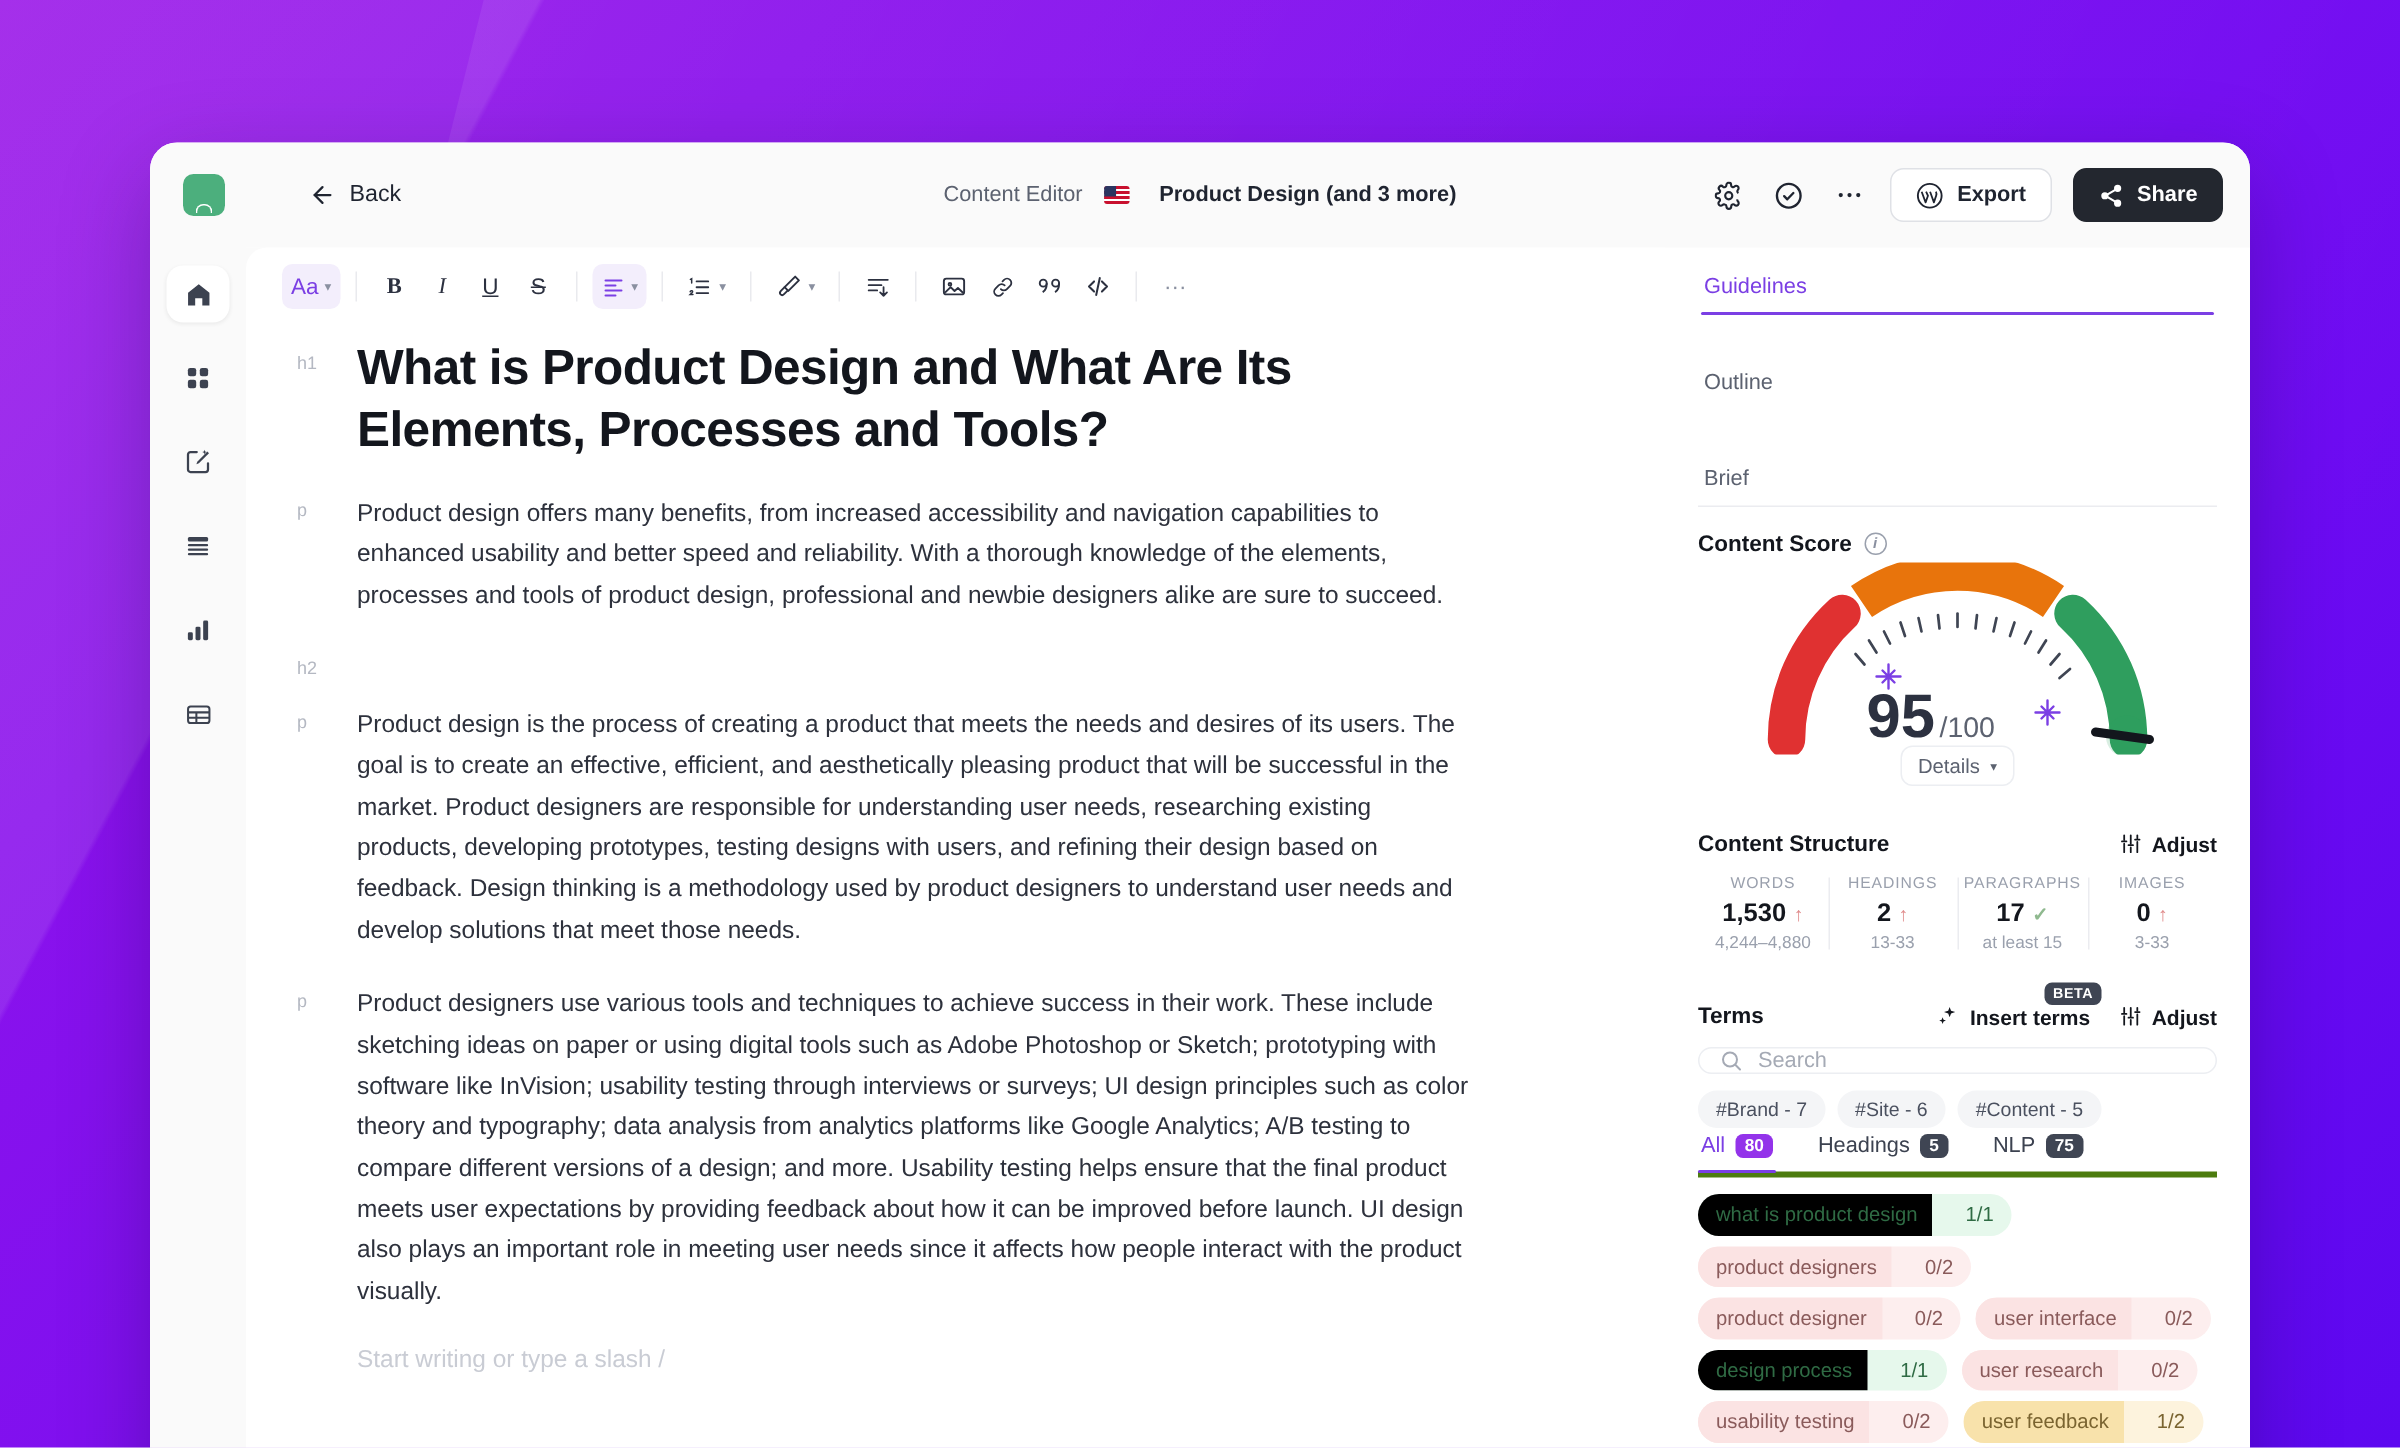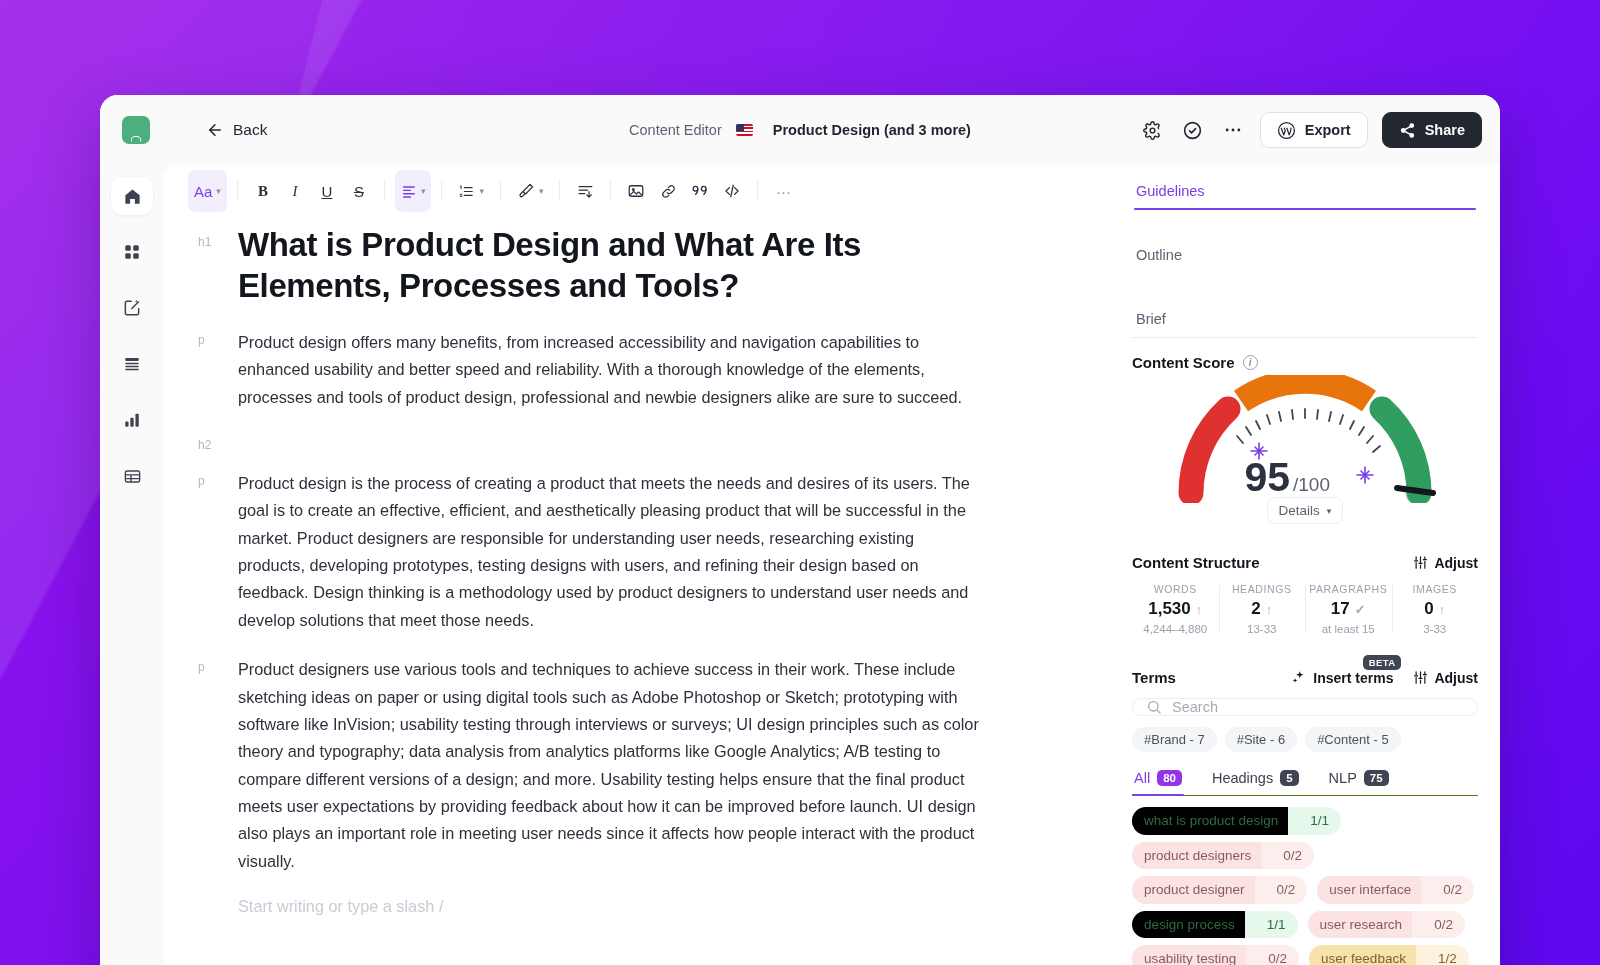--- a/index.html
+++ b/index.html
@@ -121,21 +121,21 @@
     display: flex; flex-direction: column; min-width: 0;
     position: relative;
   }
   .toolbar {
     height: 52px; flex: 0 0 52px;
     display: flex; align-items: center; gap: 2px;
     padding: 0 24px;
     color: #2c3140;
   }
   .tb {
-    height: 42px; min-width: 30px; padding: 0 6px;
+    height: 30px; min-width: 30px; padding: 0 6px;
     display: inline-flex; align-items: center; justify-content: center; gap: 4px;
     border-radius: 7px; cursor: pointer; font-size: 15px;
   }
   .tb.accent { background: #f3eefc; color: #7b3fe4; }
   .tb .caret { font-size: 9px; color: #8a90a0; }
   .tb-sep { width: 1px; height: 20px; background: #e9eaee; margin: 0 8px; }
 
   .doc {
     flex: 1 1 auto; overflow: hidden;
     padding: 8px 40px 0 34px;
@@ -246,22 +246,22 @@
     border: 1px solid #eceef2; border-radius: 9px;
     display: flex; align-items: center; gap: 10px;
     padding: 0 13px; color: #a5aab5; font-size: 14.5px;
   }
   .chips { display: flex; gap: 8px; margin-top: 11px; flex-wrap: wrap; }
   .chip {
     background: #f4f5f7; color: #4a505f; font-size: 13px;
     border-radius: 20px; padding: 5px 12px; cursor: pointer;
   }
   .subtabs {
-    display: flex; gap: 26px; margin-top: 14px;
-    border-bottom: 1px solid #4d7c0f;
+    display: flex; gap: 26px; 
+    border-bottom: 4px solid #4d7c0f;
   }
   .subtab {
     display: flex; align-items: center; gap: 7px;
     font-size: 14.5px; color: #3c4250; padding: 4px 2px 9px;
     cursor: pointer; position: relative; font-weight: 500;
   }
   .subtab.active { color: #7b3fe4; }
   .subtab.active::after {
     content: ""; position: absolute; left: 0; right: 0; bottom: -1px;
     height: 2.4px; background: #7b3fe4; border-radius: 2px;

